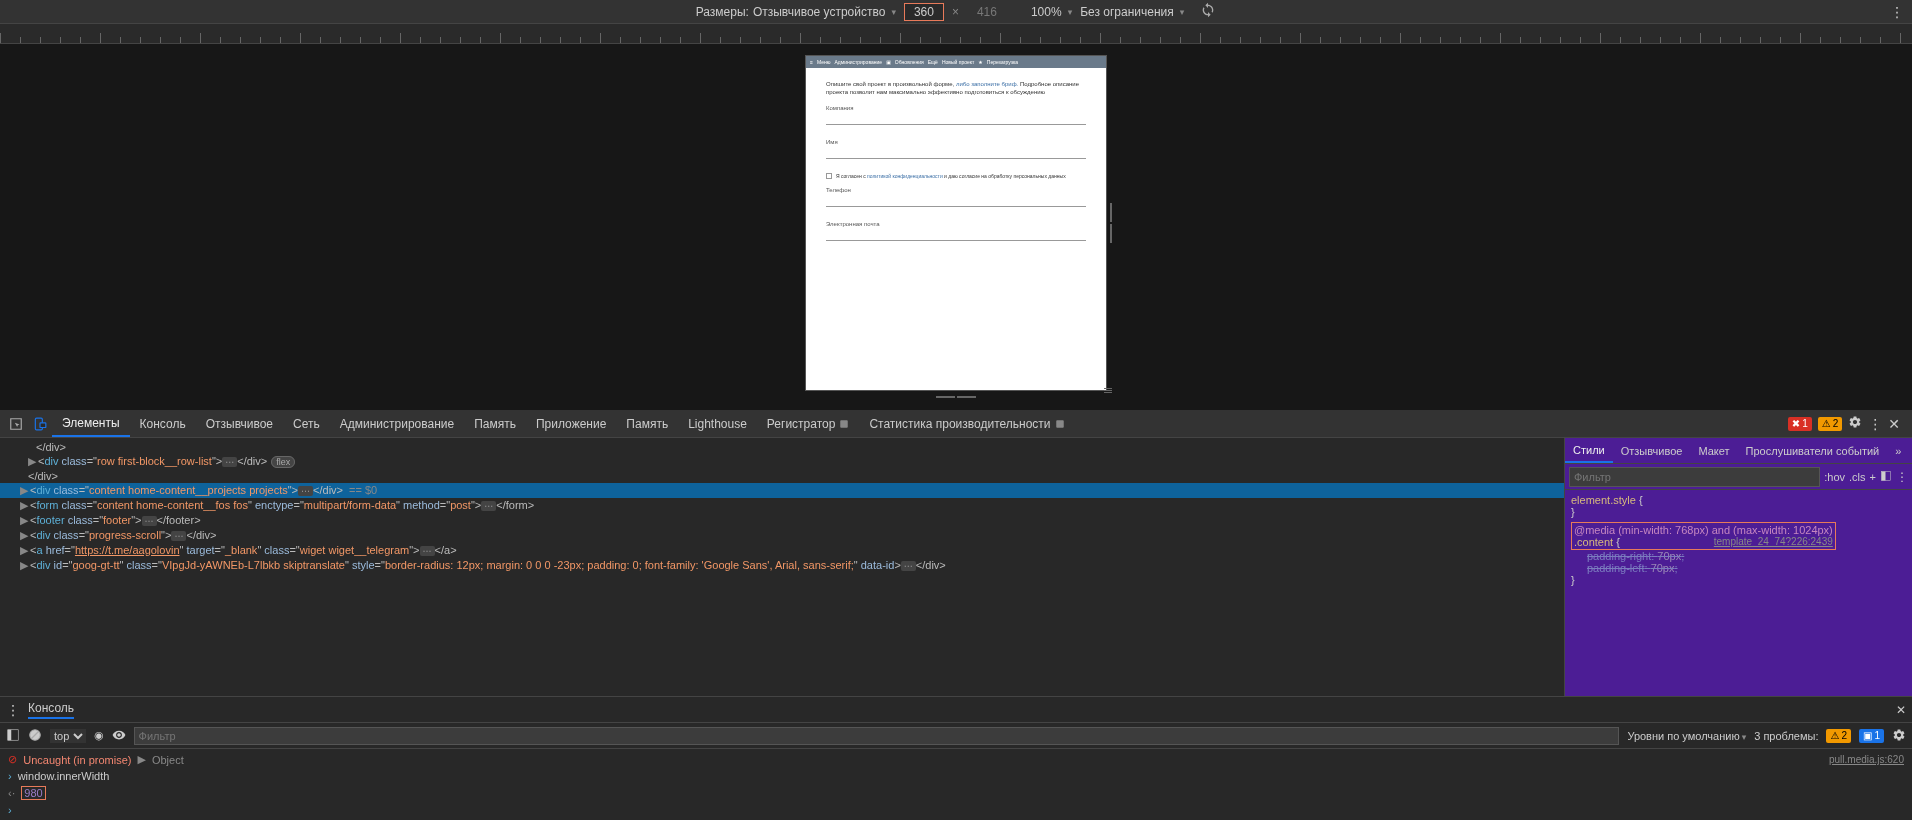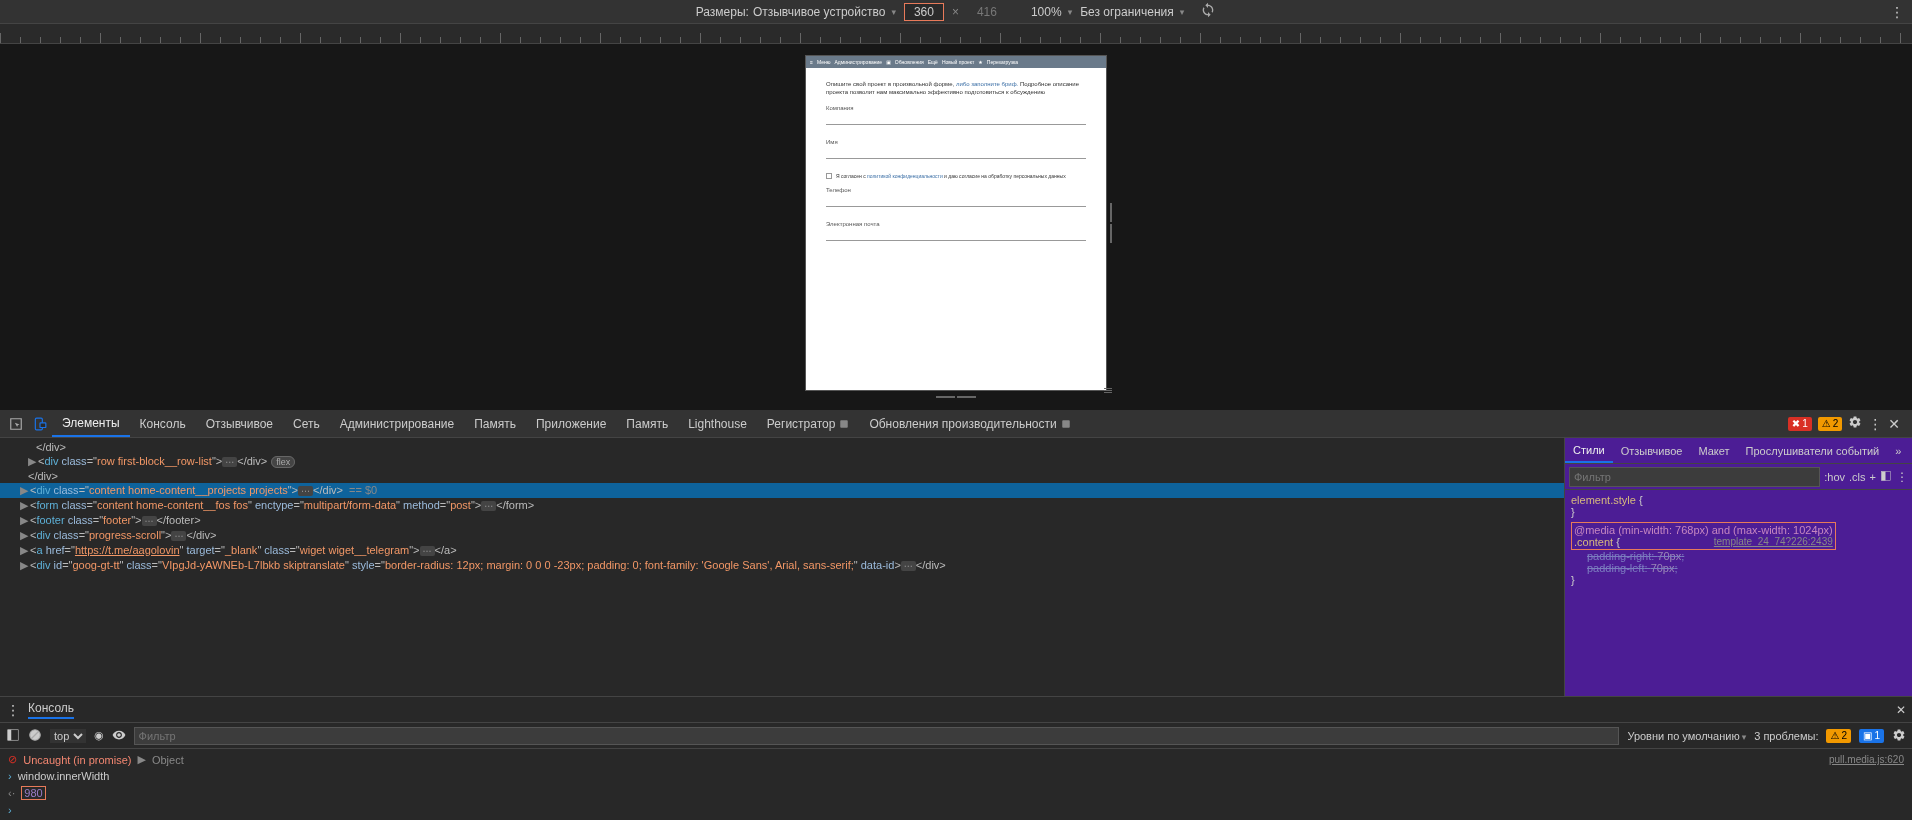--- a/index.html
+++ b/index.html
@@ -313,21 +313,21 @@
     <div class="dt-tab">Приложение</div>
     <div class="dt-tab">Память</div>
     <div class="dt-tab">Lighthouse</div>
     <div class="dt-tab">
         <span>Регистратор</span> 
         <svg width="10" height="10" style="margin-left:4px;" viewBox="0 0 24 24">
           <path d="M19 3H5c-1.1 0-2 .9-2 2v14c0 1.1.9 2 2 2h14c1.1 0 2-.9 2-2V5c0-1.1-.9-2-2-2z" fill="#888"></path>
         </svg>
       </div>
     <div class="dt-tab">
-        <span>Обновления производительности</span> 
+        <span>Статистика производительности</span> 
         <svg width="10" height="10" style="margin-left:4px;" viewBox="0 0 24 24">
           <path d="M19 3H5c-1.1 0-2 .9-2 2v14c0 1.1.9 2 2 2h14c1.1 0 2-.9 2-2V5c0-1.1-.9-2-2-2z" fill="#888"></path>
         </svg>
       </div>
     <div class="dt-tabs-right">
       <span class="badge err">✖ <span>1</span></span>
       <span class="badge warn">⚠ <span>2</span></span>
       <span><svg width="14" height="14" viewBox="0 0 24 24" fill="#aaa">
             <path d="M19.14 12.94c.04-.3.06-.61.06-.94s-.02-.64-.07-.94l2.03-1.58c.18-.14.23-.41.12-.61l-1.92-3.32c-.12-.22-.37-.29-.59-.22l-2.39.96c-.5-.38-1.03-.7-1.62-.94l-.36-2.54c-.04-.24-.24-.41-.48-.41h-3.84c-.24 0-.43.17-.47.41l-.36 2.54c-.59.24-1.13.57-1.62.94l-2.39-.96c-.22-.08-.47 0-.59.22L2.74 8.87c-.12.21-.08.47.12.61l2.03 1.58c-.05.3-.07.63-.07.94s.02.64.07.94l-2.03 1.58c-.18.14-.23.41-.12.61l1.92 3.32c.12.22.37.29.59.22l2.39-.96c.5.38 1.03.7 1.62.94l.36 2.54c.05.24.24.41.48.41h3.84c.24 0 .44-.17.47-.41l.36-2.54c.59-.24 1.13-.56 1.62-.94l2.39.96c.22.08.47 0 .59-.22l1.92-3.32c.12-.22.07-.47-.12-.61l-2.01-1.58zM12 15.6c-1.98 0-3.6-1.62-3.6-3.6s1.62-3.6 3.6-3.6 3.6 1.62 3.6 3.6-1.62 3.6-3.6 3.6z"></path>
           </svg></span>

